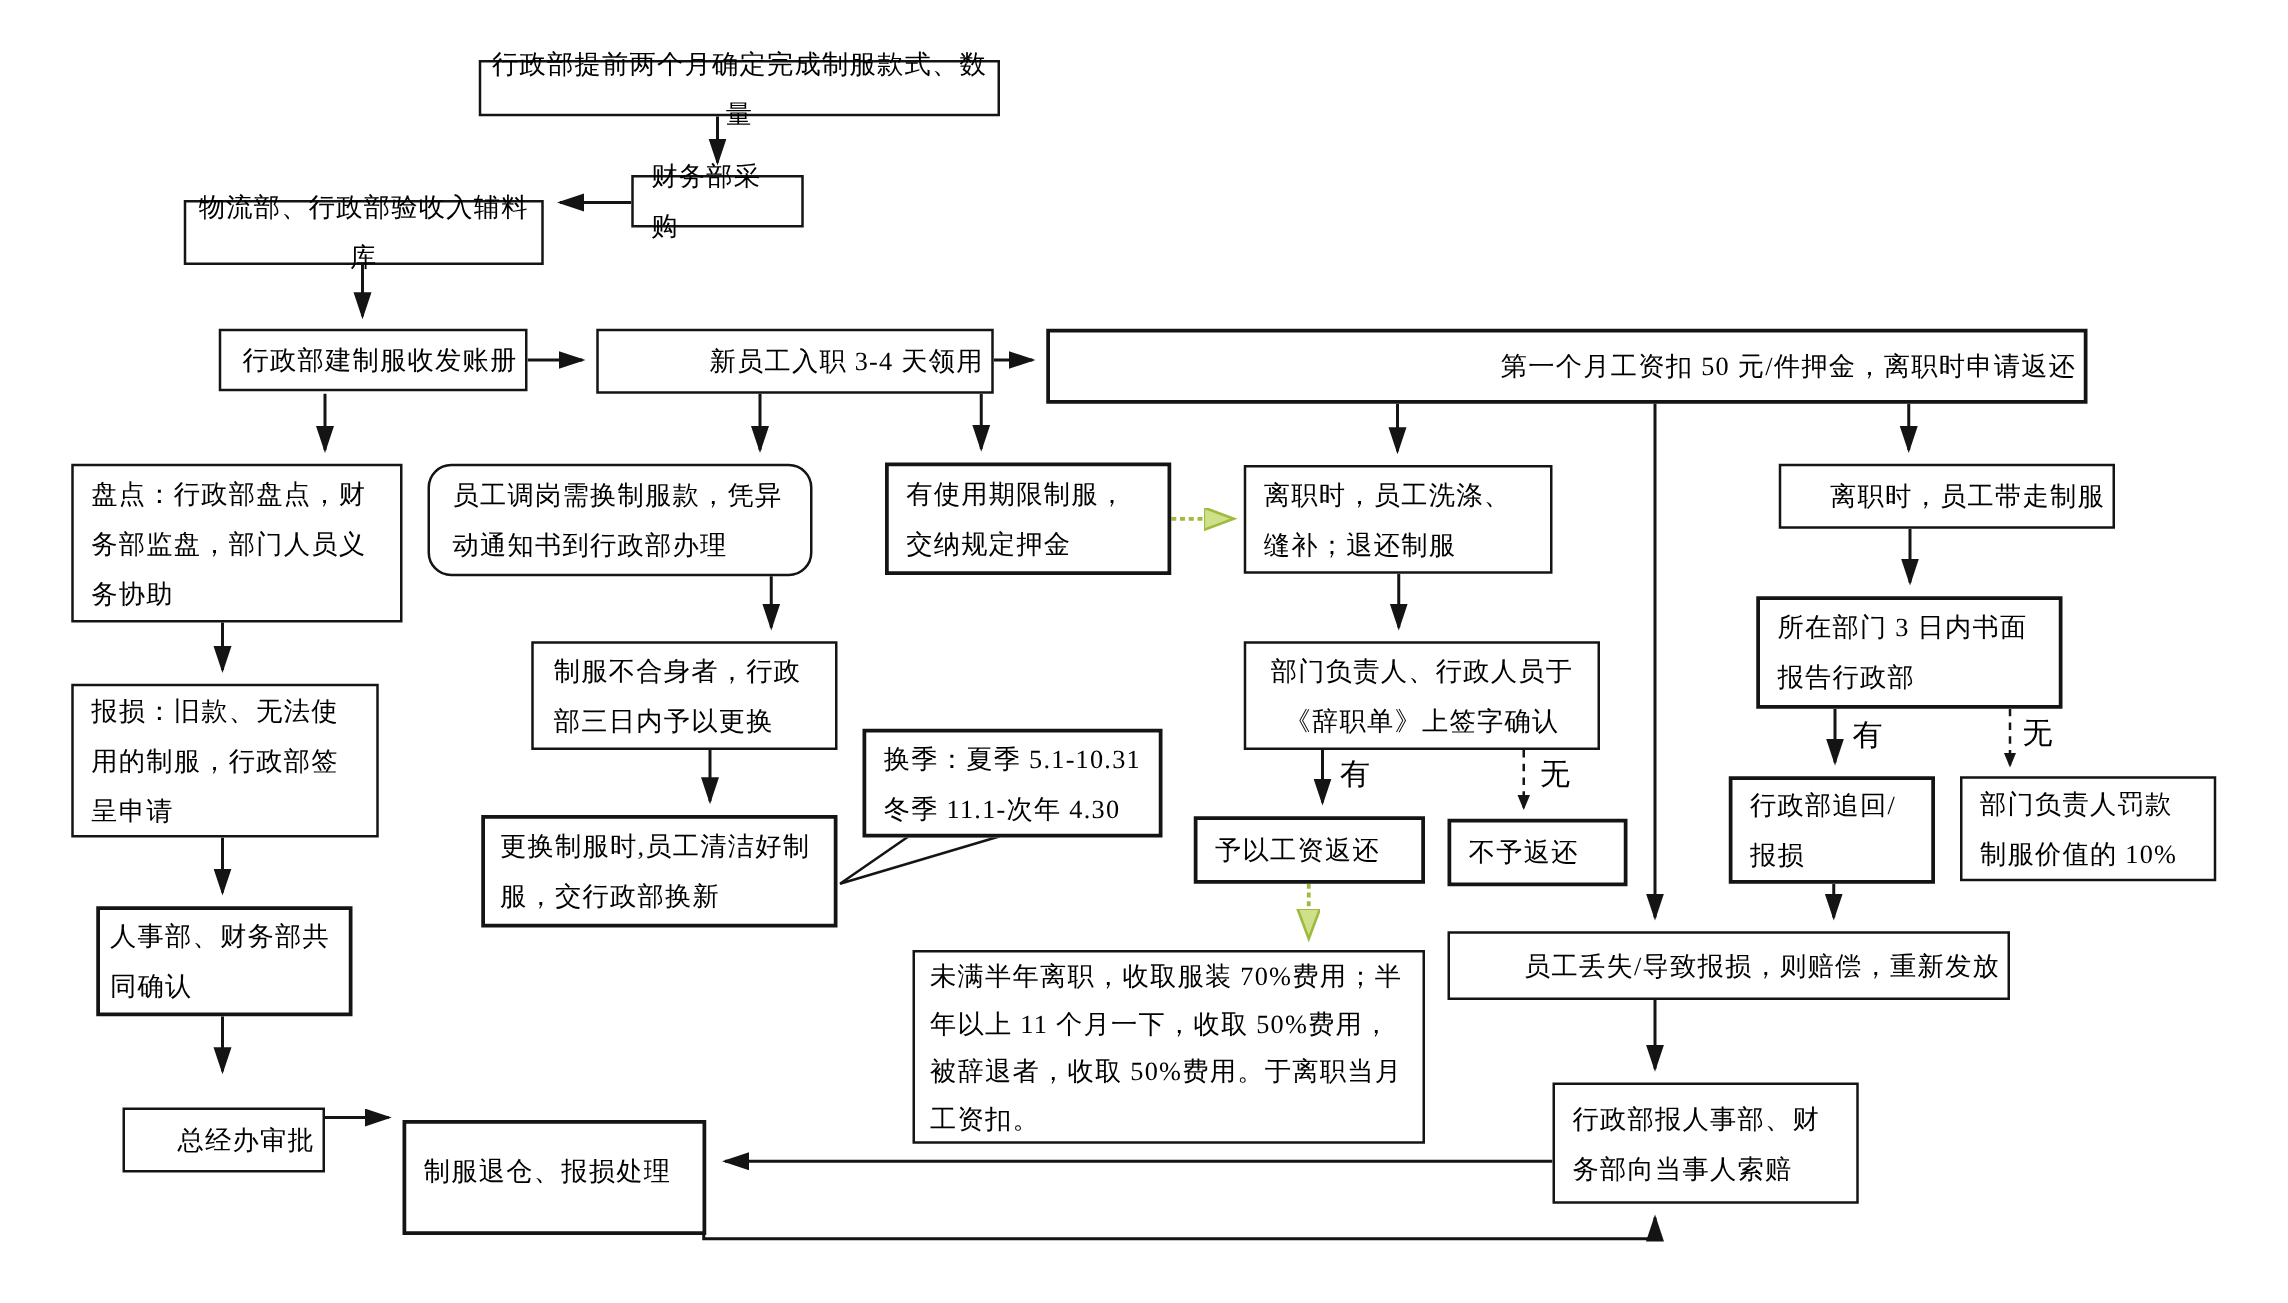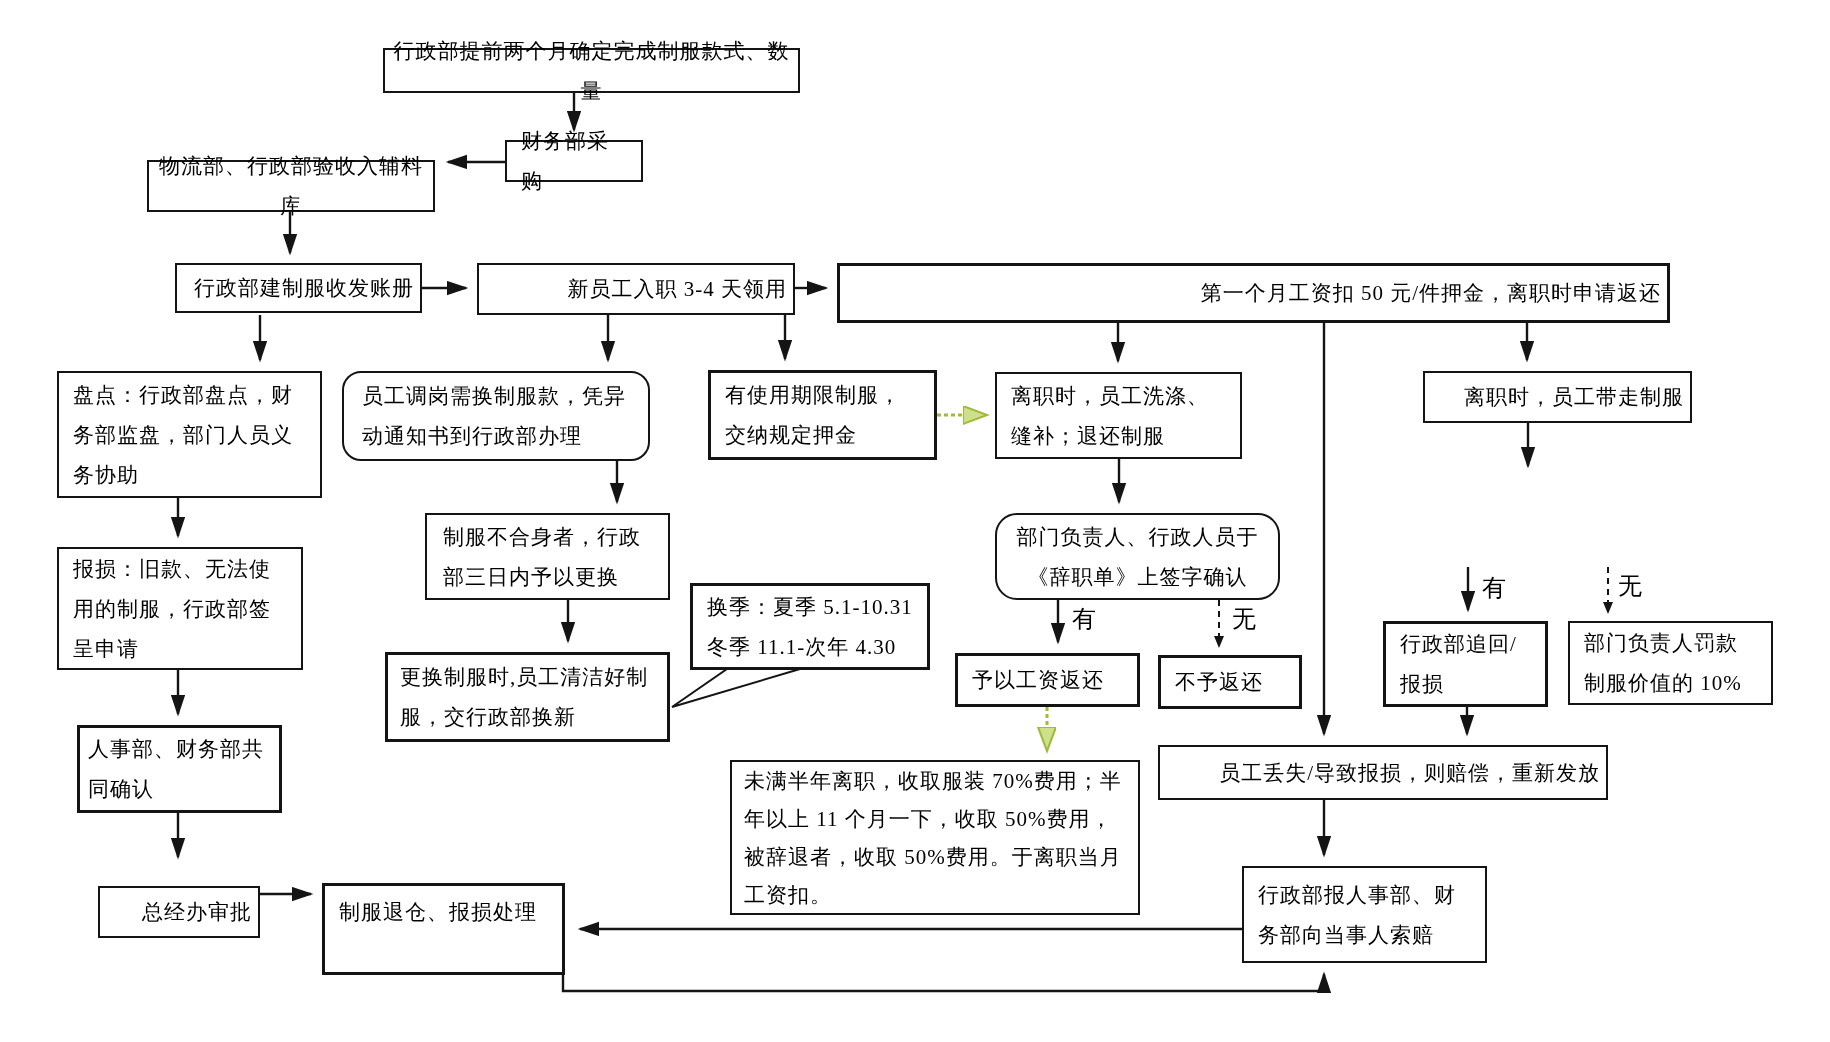--- a/index.html
+++ b/index.html
@@ -4,21 +4,21 @@
 <style>
   html,body{margin:0;padding:0;background:#ffffff;}
   #canvas{position:relative;width:1830px;height:1042px;background:#fff;overflow:hidden;
           font-family:"Liberation Serif","DejaVu Serif",serif;color:#000;}
   #wires{position:absolute;left:0;top:0;width:1830px;height:1042px;}
   .node{position:absolute;box-sizing:border-box;border:2px solid #141414;background:#fff;
         font-size:21px;line-height:40px;letter-spacing:1px;display:flex;flex-direction:column;
         justify-content:center;padding:0 14px;z-index:2;}
   .node.bold{border-width:3px;}
   .node.center{align-items:flex-end;text-align:center;padding:0 6px;}
-  .node.top{justify-content:flex-start;padding-top:6px;}
+  .node.top{justify-content:flex-start;padding-top:18px;margin-top:13px;}
   .lbl{position:absolute;font-size:24px;letter-spacing:1px;z-index:3;background:transparent;}
 </style>
 </head>
 <body>
 
 <div id="canvas">
 
   <svg id="wires" viewBox="0 0 1830 1042">
     <defs>
       <marker id="m" markerWidth="11" markerHeight="8" refX="8" refY="3" orient="auto" markerUnits="strokeWidth">
@@ -100,25 +100,28 @@
   <div class="node" style="left:995px;top:372px;width:247px;height:87px;">
       <span>离职时，员工洗涤、缝补；退还制服</span>
     </div>
   <div class="node" style="left:425px;top:513px;width:245px;height:87px;padding:0 16px;">
       <span>制服不合身者，行政部三日内予以更换</span>
     </div>
 
   <div class="node center" style="left:1423px;top:371px;width:269px;height:52px;">
       <span>离职时，员工带走制服</span>
     </div>
-  <div class="node center" style="left:995px;top:513px;width:285px;height:87px;border-radius:22px;">
+  <div class="node center" style="left:995px;top:513px;width:285px;height:87px;">
       <span>部门负责人、行政人员于《辞职单》上签字确认</span>
     </div>
   <div class="node" style="left:57px;top:547px;width:246px;height:123px;">
       <span>报损：旧款、无法使用的制服，行政部签呈申请</span>
+    </div>
+  <div class="node bold" style="left:1405px;top:477px;width:245px;height:90px;">
+      <span>所在部门 3 日内书面报告行政部</span>
     </div>
 
   <div class="node bold" style="left:690px;top:583px;width:240px;height:87px;z-index:4;">
       <span>换季：夏季 5.1-10.31 冬季 11.1-次年 4.30</span>
     </div>
   <div class="node bold" style="left:385px;top:652px;width:285px;height:90px;padding:0 12px;">
       <span>更换制服时,员工清洁好制服，交行政部换新</span>
     </div>
   <div class="node bold" style="left:955px;top:653px;width:185px;height:54px;">
       <span>予以工资返还</span>

